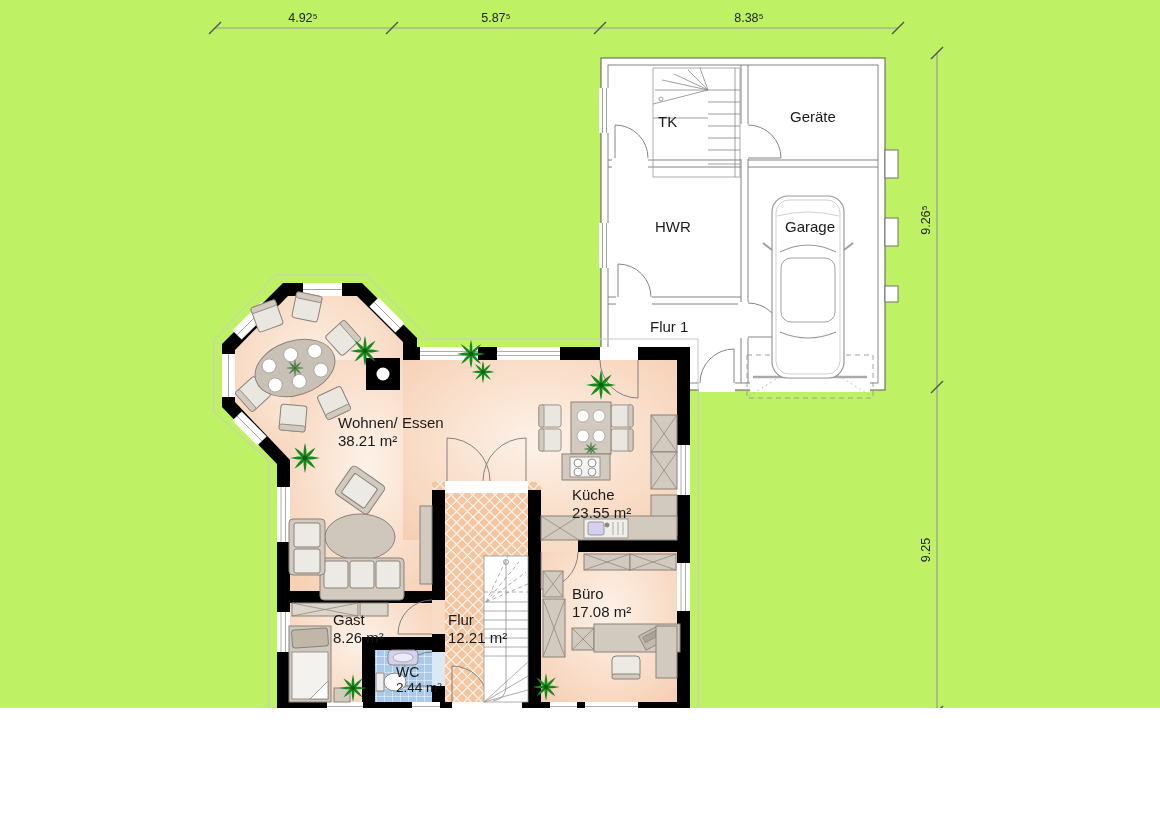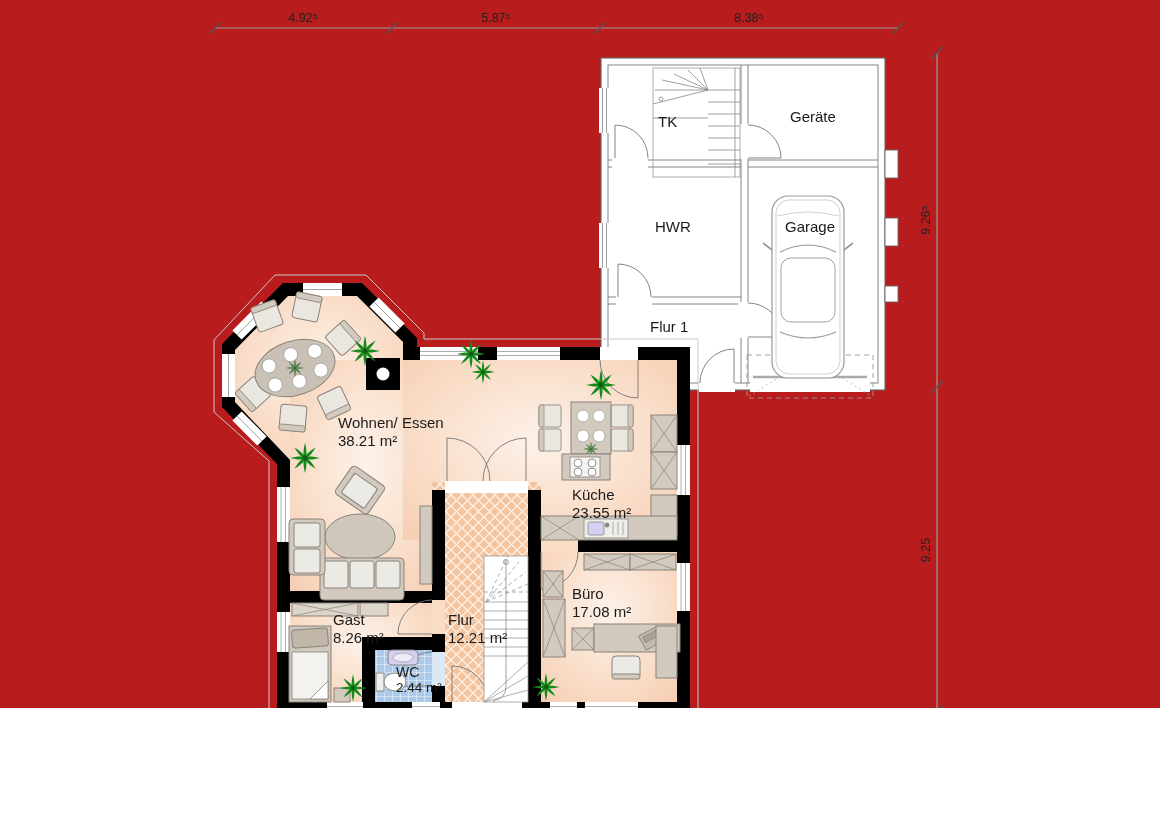--- a/index.html
+++ b/index.html
@@ -1,16 +1,16 @@
 <!DOCTYPE html>
 <html><head>
 <meta charset="utf-8">
 <style>
   html,body{margin:0;padding:0;background:#ffffff;}
-  .page{position:relative;width:1160px;height:708px;background:#b91c1c;overflow:hidden;
+  .page{position:relative;width:1160px;height:708px;background:#bef264;overflow:hidden;
         font-family:"Liberation Sans", sans-serif;}
   svg text{font-family:"Liberation Sans", sans-serif;fill:#1a1a1a;}
   .roomlabel{font-size:15px;}
   .dimlabel{font-size:12.5px;fill:#222;}
   .title{font-size:30px;}
   .subtitle{font-size:17.5px;}
 </style>
 </head>
 <body>
 

